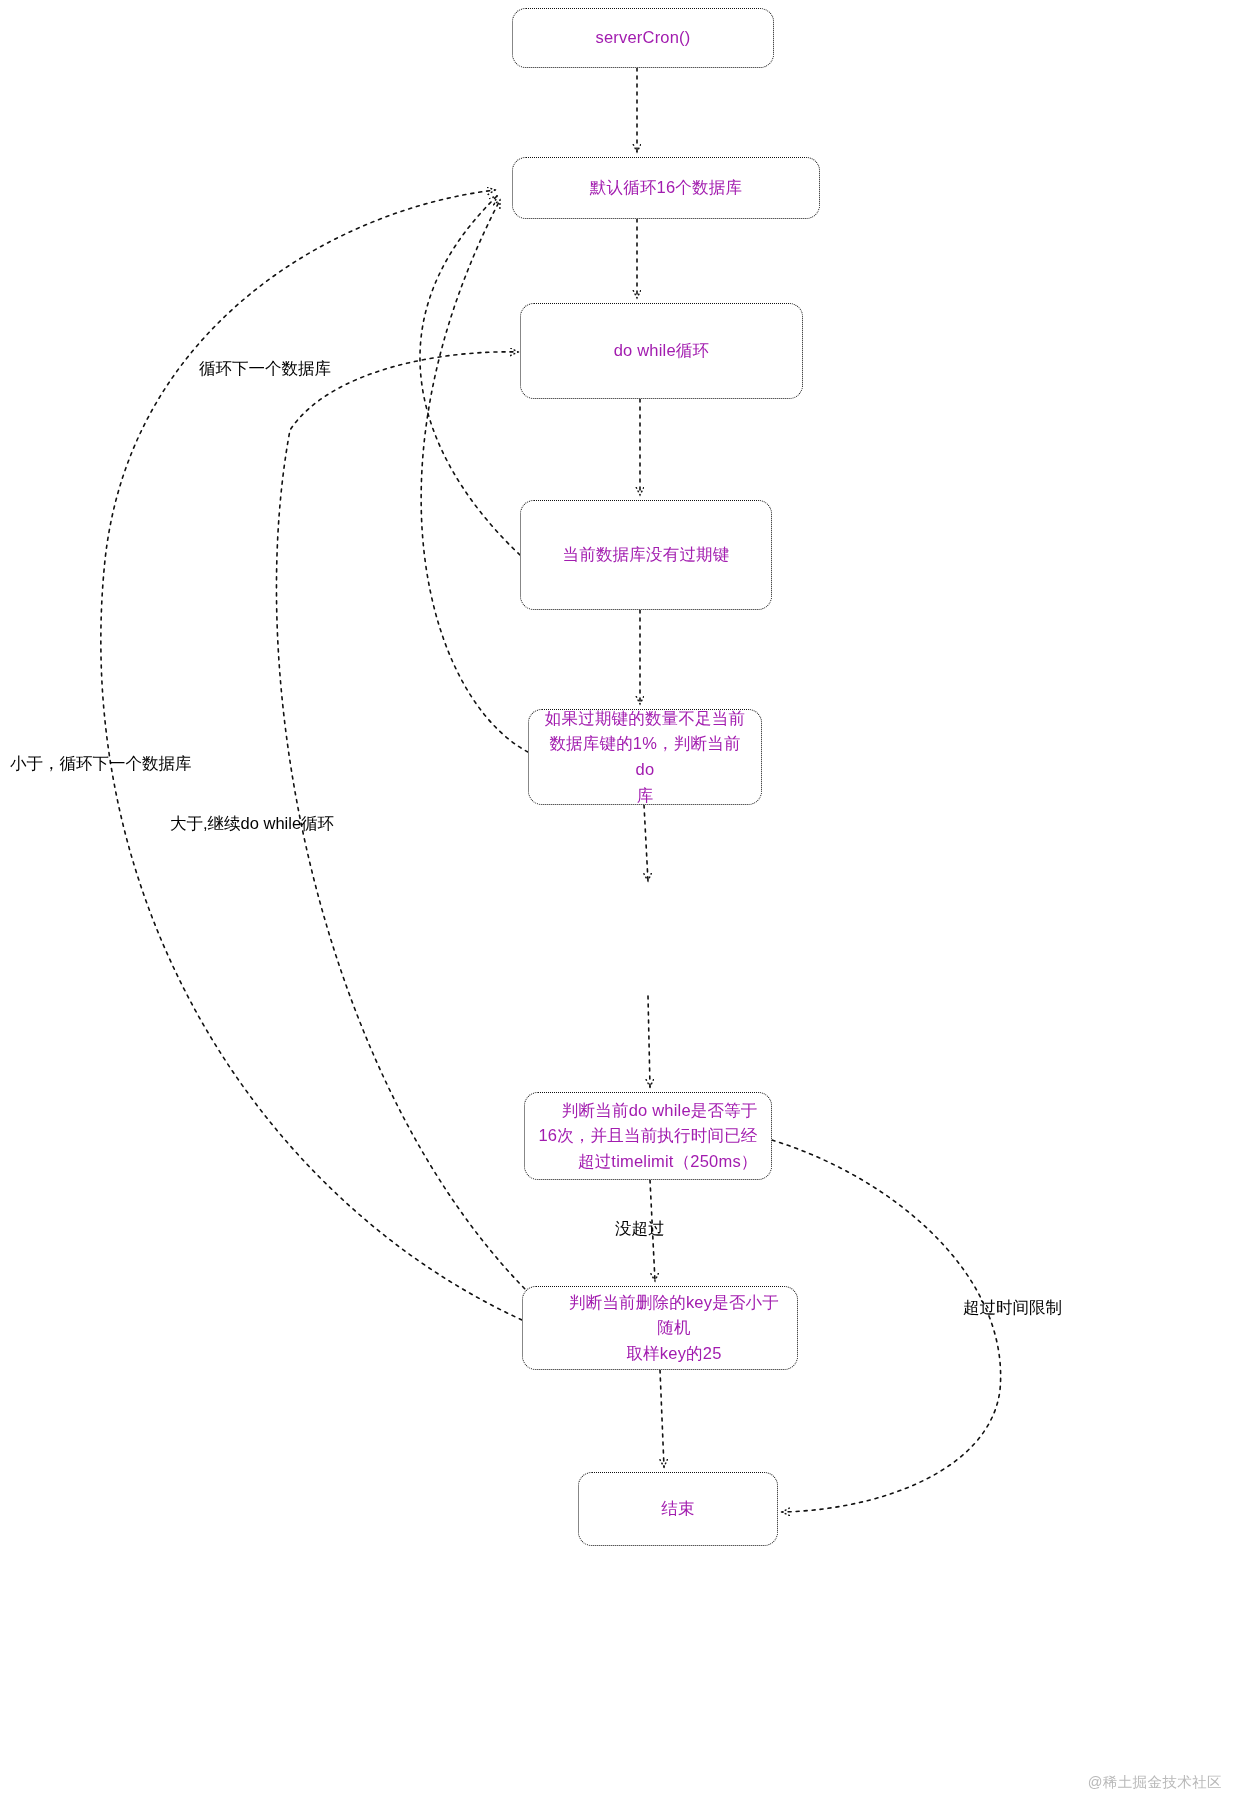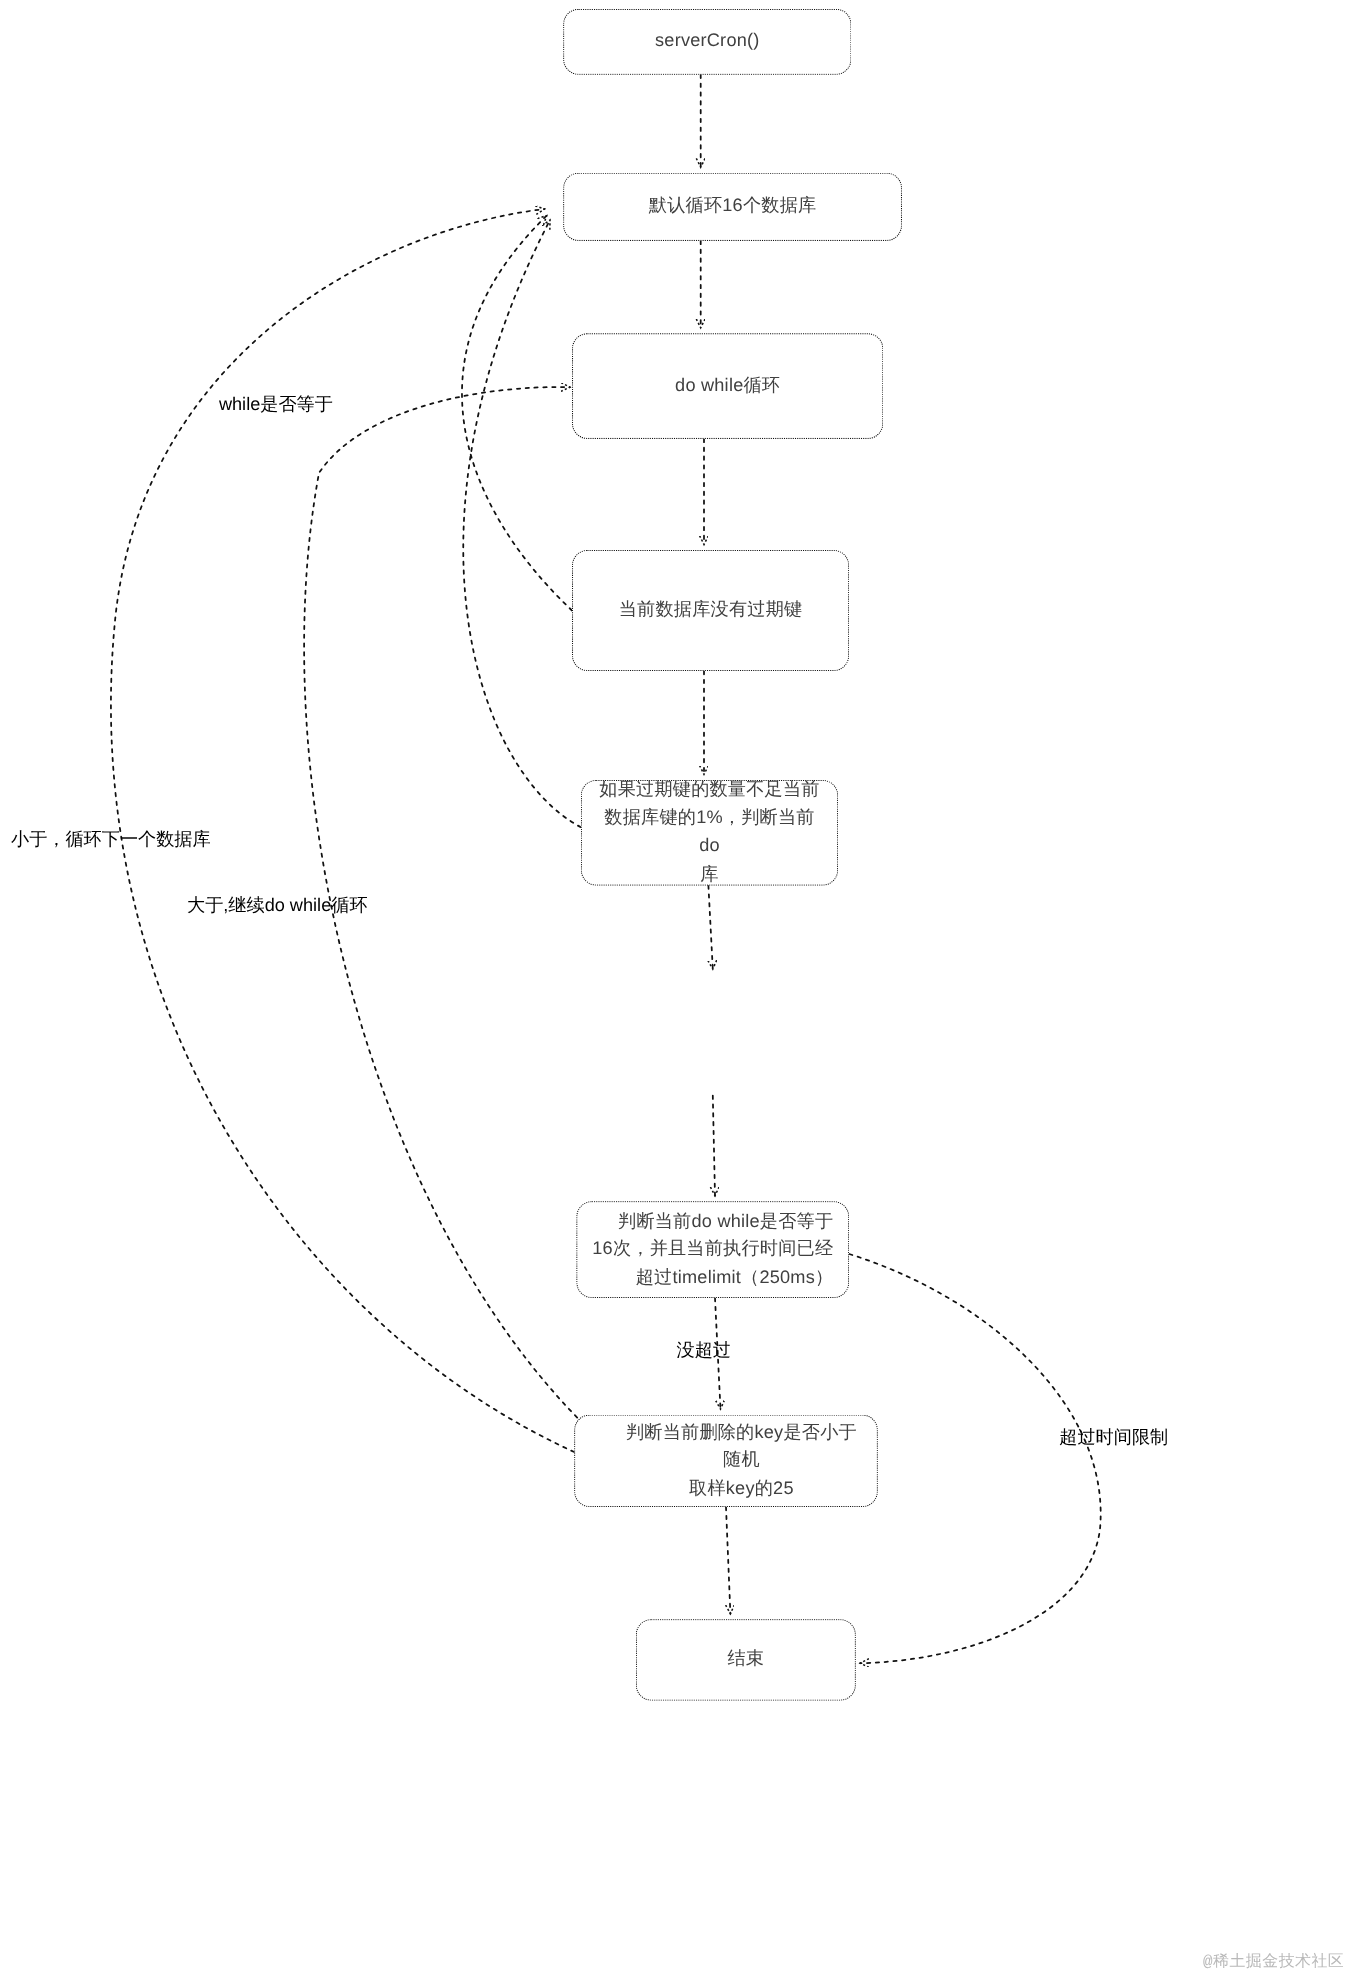--- a/index.html
+++ b/index.html
@@ -28,21 +28,21 @@
   .node {
     position: absolute;
     box-sizing: border-box;
     border: 1.6px dotted #111111;
     border-radius: 14px;
     background: #ffffff;
     display: flex;
     align-items: center;
     justify-content: center;
     text-align: center;
-    color: #404040;
+    color: #a21caf;
     font-size: 16.5px;
     line-height: 1.55;
     padding: 6px 12px;
     white-space: pre-line;
     letter-spacing: 0.2px;
   }
   .edge-label {
     position: absolute;
     color: #000000;
     font-size: 16.5px;
@@ -50,21 +50,20 @@
     white-space: nowrap;
     background: transparent;
   }
   .watermark {
     position: absolute;
     right: 18px;
     bottom: 12px;
     color: #b9b9b9;
     font-size: 14.5px;
     letter-spacing: 0.4px;
-    font-family: Liberation Mono, monospace;
   }
 </style>
 </head>
 <body>
 
 <div id="canvas">
 
   <svg class="edges" viewBox="0 0 1240 1804" xmlns="http://www.w3.org/2000/svg">
     <defs>
       <marker id="ah" markerWidth="12" markerHeight="12" refX="8" refY="4" orient="auto" markerUnits="userSpaceOnUse">
@@ -133,21 +132,21 @@
 
   <div class="node" style="left:522px; top:1286px; width:276px; height:84px;padding-left:40px;">
     <span>判断当前删除的key是否小于随机
 取样key的25</span>
   </div>
 
   <div class="node" style="left:578px; top:1472px; width:200px; height:74px;">
     <span>结束</span>
   </div>
 
-  <div class="edge-label" style="left:199px; top:357px;">while是否等于</div>
+  <div class="edge-label" style="left:199px; top:357px;">循环下一个数据库</div>
 
   <div class="edge-label" style="left:10px; top:752px;">小于，循环下一个数据库</div>
 
   <div class="edge-label" style="left:170px; top:812px;">大于,继续do while循环</div>
 
   <div class="edge-label" style="left:615px; top:1217px;">没超过</div>
 
   <div class="edge-label" style="left:963px; top:1296px;">超过时间限制</div>
 
   <div class="watermark">@稀土掘金技术社区</div>

